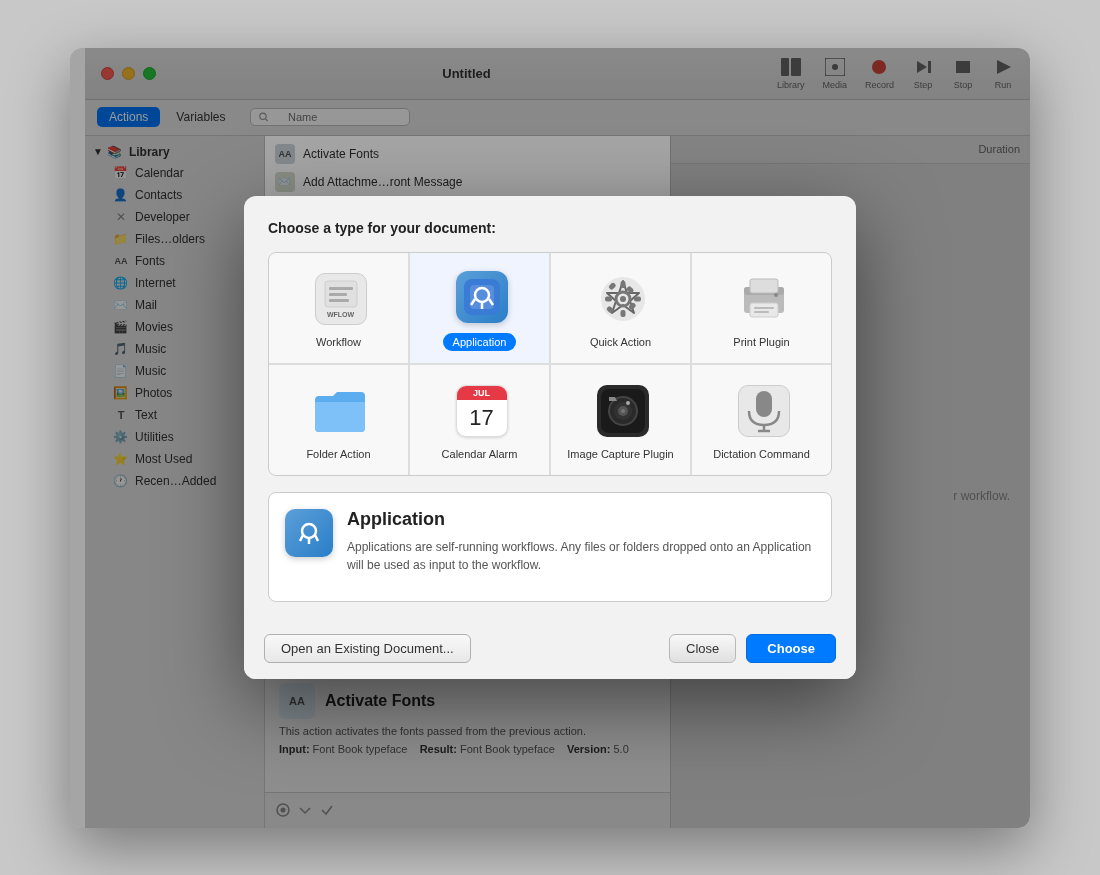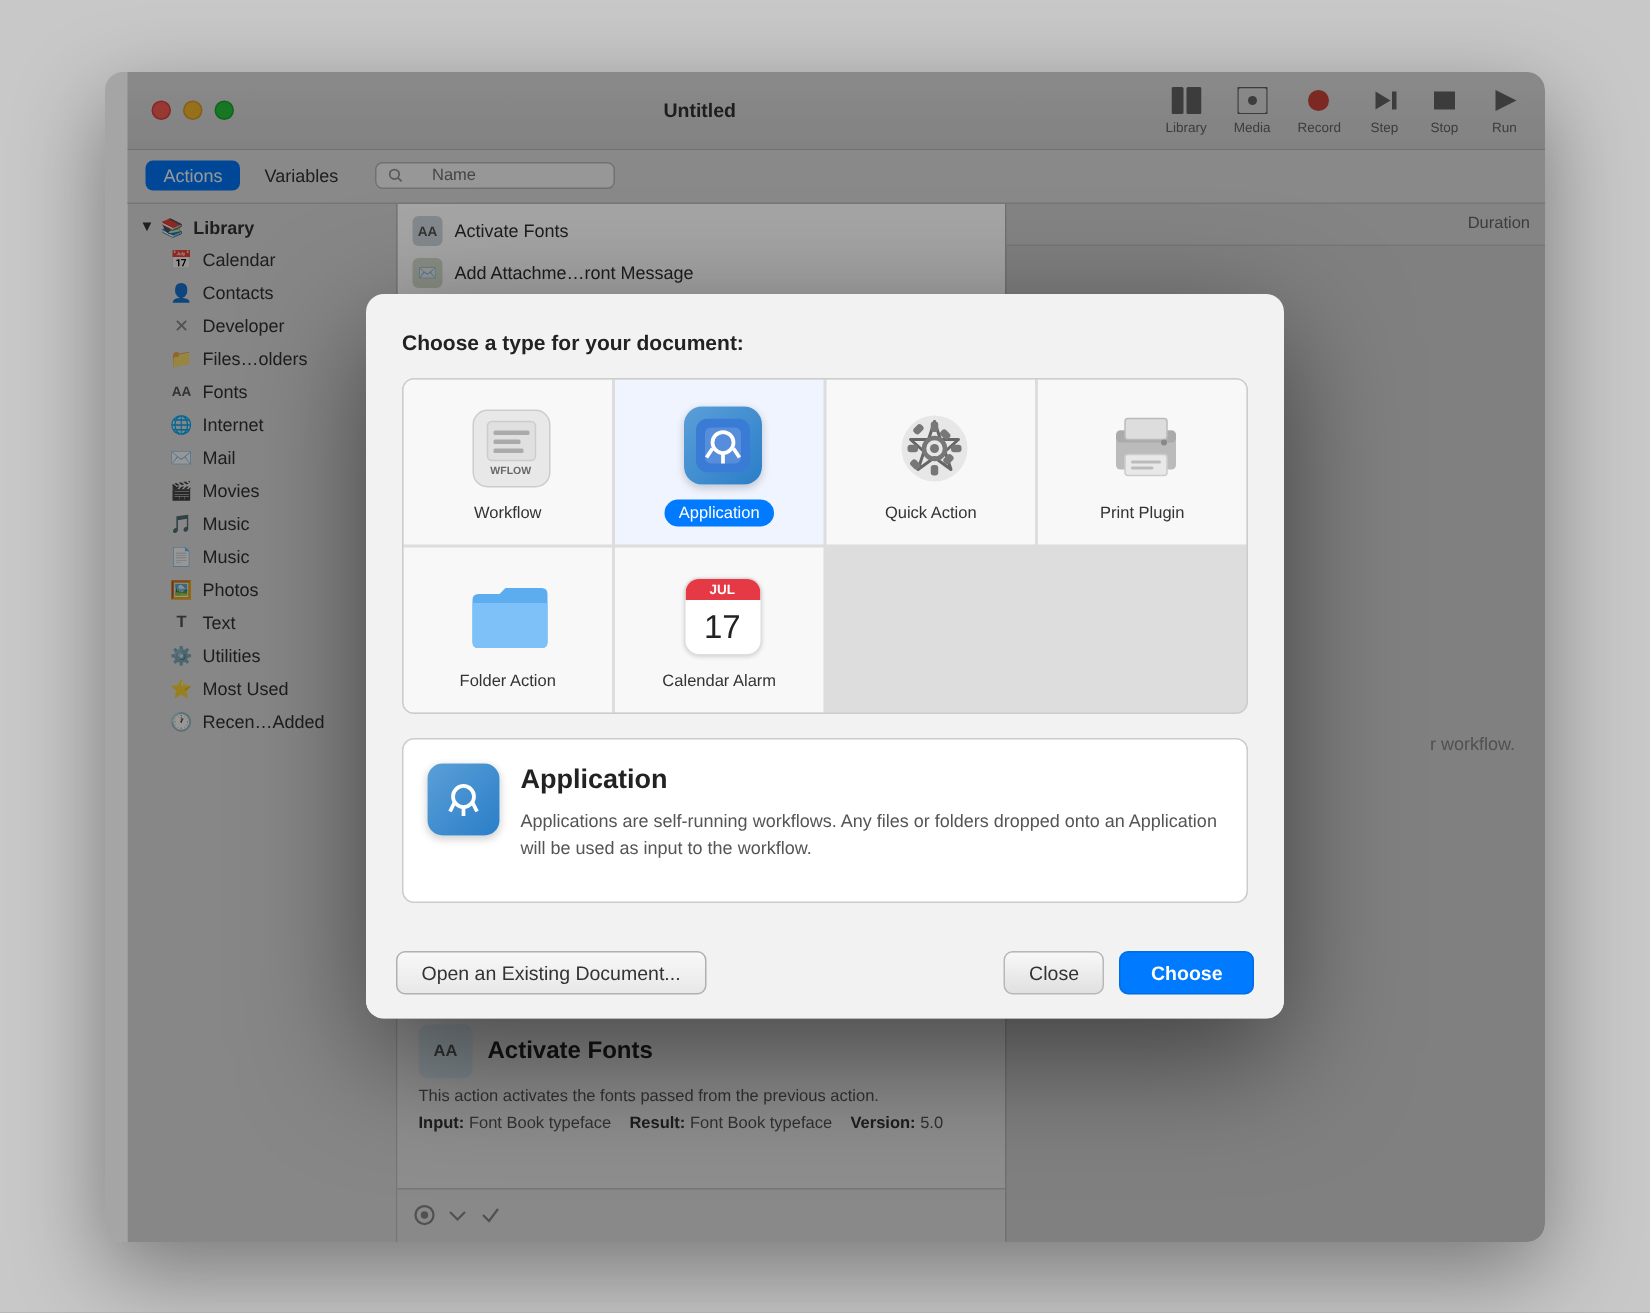--- a/index.html
+++ b/index.html
@@ -822,21 +822,50 @@
           <div class="type-cell">
             <div class="type-cell-icon">
               <div class="wf-icon-calendar">
                 <div class="cal-header">JUL</div>
                 <div class="cal-day">17</div>
               </div>
             </div>
             <span class="type-cell-label">Calendar Alarm</span>
           </div>
 
-
+          <div class="type-cell">
+            <div class="type-cell-icon">
+              <div class="wf-icon-imagecapture">
+                <svg width="44" height="44" viewBox="0 0 44 44">
+                  <rect width="44" height="44" rx="8" fill="#1a1a1a"></rect>
+                  <circle cx="22" cy="22" r="14" fill="#2a2a2a" stroke="#444" stroke-width="2"></circle>
+                  <circle cx="22" cy="22" r="9" fill="#333"></circle>
+                  <circle cx="22" cy="22" r="5" fill="#555"></circle>
+                  <circle cx="22" cy="22" r="2" fill="#777"></circle>
+                  <circle cx="27" cy="14" r="2" fill="#aaa"></circle>
+                  <path d="M8 8 L14 8 L16 12 L8 12 Z" fill="#888"></path>
+                </svg>
+              </div>
+            </div>
+            <span class="type-cell-label">Image Capture Plugin</span>
+          </div>
+
+          <div class="type-cell">
+            <div class="type-cell-icon">
+              <div class="wf-icon-dictation">
+                <svg width="38" height="44" viewBox="0 0 38 44">
+                  <rect x="11" y="2" width="16" height="26" rx="8" fill="#888"></rect>
+                  <path d="M4 22 Q4 36 19 36 Q34 36 34 22" fill="none" stroke="#888" stroke-width="2.5"></path>
+                  <line x1="19" y1="36" x2="19" y2="42" stroke="#888" stroke-width="2.5"></line>
+                  <line x1="13" y1="42" x2="25" y2="42" stroke="#888" stroke-width="2.5"></line>
+                </svg>
+              </div>
+            </div>
+            <span class="type-cell-label">Dictation Command</span>
+          </div>
 
         </div>
 
         <div class="desc-box">
           <div class="desc-icon">
             <div style="width:48px;height:48px;background:linear-gradient(135deg,#5b9fd8,#2a7ec8);border-radius:10px;display:flex;align-items:center;justify-content:center;box-shadow:0 2px 6px rgba(0,0,0,0.2);">
               <svg width="32" height="32" viewBox="0 0 32 32">
                 <circle cx="16" cy="14" r="7" fill="none" stroke="white" stroke-width="2.5"></circle>
                 <line x1="16" y1="21" x2="16" y2="27" stroke="white" stroke-width="2.5"></line>
                 <line x1="10" y1="18" x2="7" y2="24" stroke="white" stroke-width="2.5"></line>

